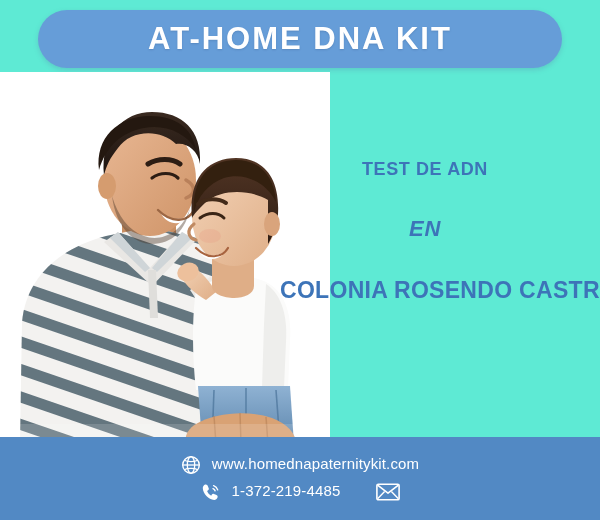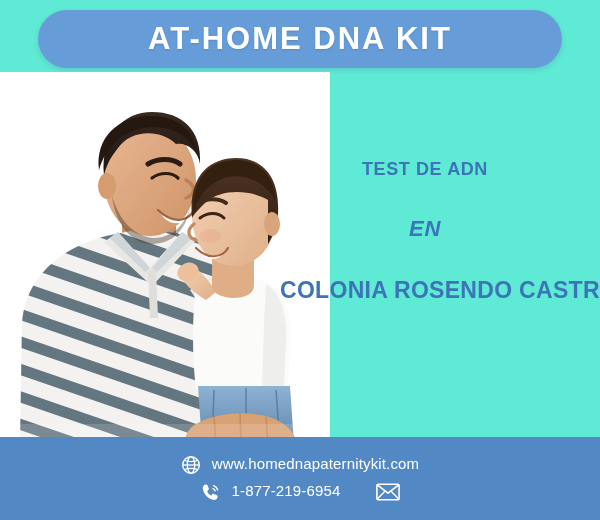--- a/index.html
+++ b/index.html
@@ -274,21 +274,21 @@
 
       <div class="footer-item">
         <svg class="ico" width="21" height="21" viewBox="0 0 21 21">
           <path d="M5.2 2.6 C6.6 2.2 7.4 3.0 7.9 4.3 L8.7 6.3 C9.0 7.2 8.8 7.8 8.1 8.3
                    L7.1 9.0 C7.6 10.8 9.4 12.8 11.2 13.7 L11.9 12.6 C12.4 11.9 13.0 11.7 13.9 12.0
                    L16.0 12.8 C17.3 13.3 18.0 14.2 17.5 15.5 C17.0 16.9 15.6 18.1 14.1 18.0
                    C8.6 17.6 3.0 11.7 2.8 6.3 C2.7 4.8 3.8 3.1 5.2 2.6 Z" fill="#ffffff"></path>
           <path d="M13.6 3.6 C15.6 4.3 17.1 5.9 17.7 7.9" fill="none" stroke="#ffffff" stroke-width="1.4" stroke-linecap="round"></path>
           <path d="M13.0 6.6 C14.0 7.0 14.8 7.8 15.1 8.8" fill="none" stroke="#ffffff" stroke-width="1.4" stroke-linecap="round"></path>
         </svg>
-        <span class="footer-text">1-877-219-6954</span>
+        <span class="footer-text">1-372-219-4485</span>
       </div>
 
       <div class="footer-item">
         <svg class="ico" width="24" height="18" viewBox="0 0 24 18">
           <rect x="0.9" y="1.2" width="22.2" height="15.6" rx="1.4" fill="none" stroke="#ffffff" stroke-width="1.6"></rect>
           <path d="M1.6 2.2 L12 10.2 L22.4 2.2" fill="none" stroke="#ffffff" stroke-width="1.6" stroke-linejoin="round"></path>
           <path d="M1.6 15.8 L8.6 8.6 M22.4 15.8 L15.4 8.6" fill="none" stroke="#ffffff" stroke-width="1.4"></path>
         </svg>
       </div>
 

